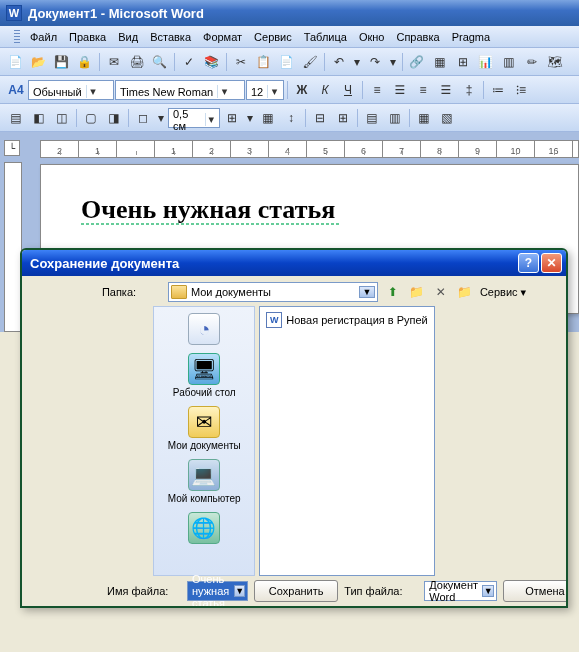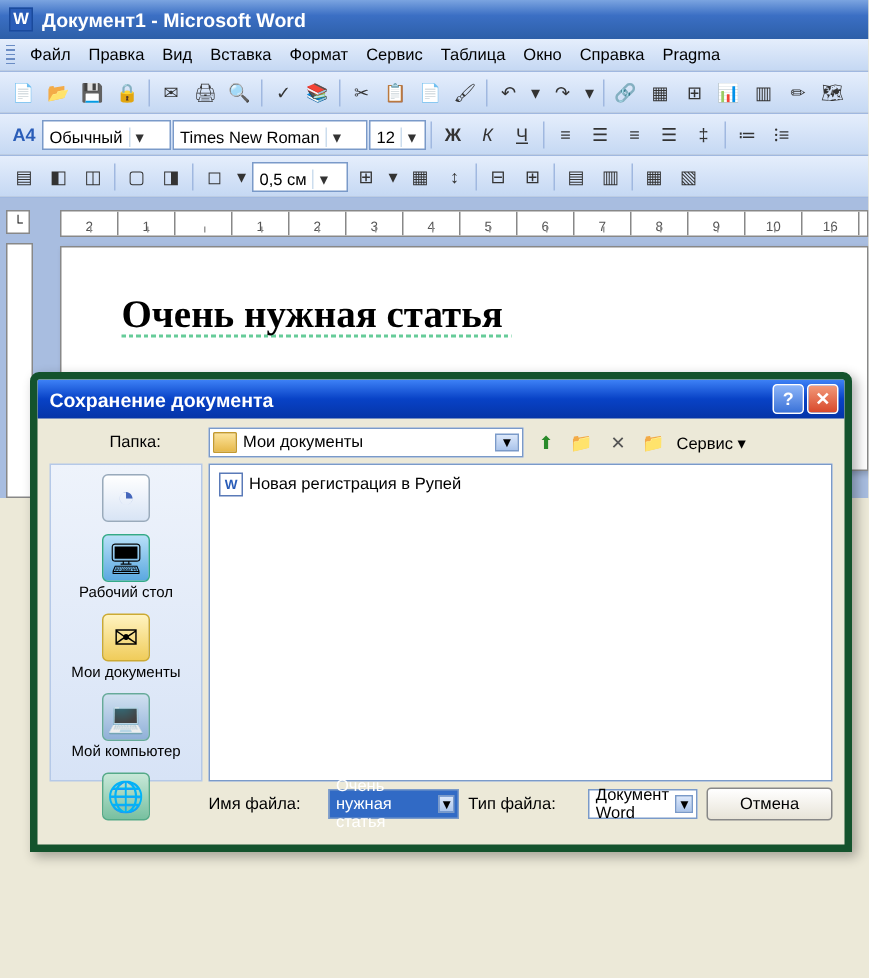--- a/index.html
+++ b/index.html
@@ -3,21 +3,21 @@
 <meta charset="utf-8">
 <style>
 * { box-sizing: border-box; margin: 0; padding: 0; }
 body { font-family: Tahoma, sans-serif; font-size: 11px; background: #ece9d8; width: 579px; height: 652px; overflow: hidden; position: relative; }
 
 
 .titlebar { background: linear-gradient(#7ba4e0,#3b6fc4 40%,#2d5fa8); height: 26px; display: flex; align-items: center; padding: 0 6px; color: #fff; font-weight: bold; font-size: 13px; }
 .titlebar .wicon { width: 16px; height: 16px; background: #2a5db8; border: 1px solid #1a4a9c; margin-right: 6px; display: inline-flex; align-items: center; justify-content: center; color: #fff; font-size: 11px; font-weight: bold; }
 
 
-.menubar { background: linear-gradient(#e5eefc,#c5d8f3); height: 22px; display: flex; align-items: center; padding: 0 4px; border-bottom: 1px solid #a0b8e0; }
+.menubar { background: linear-gradient(#e5eefc,#c5d8f3); height: 22px; display: flex; align-items: center; padding: 0 14px; border-bottom: 1px solid #a0b8e0; }
 .menubar .dots { width: 6px; height: 14px; background: repeating-linear-gradient(#6a8cc4 0 1px, transparent 1px 3px); margin-right: 4px; }
 .menubar .mi { padding: 2px 6px; color: #000; cursor: default; }
 
 
 .toolbar { background: linear-gradient(#e5eefc,#c5d8f3); height: 28px; display: flex; align-items: center; padding: 0 4px; border-bottom: 1px solid #a0b8e0; gap: 1px; }
 .tbtn { width: 22px; height: 22px; border: 1px solid transparent; display: inline-flex; align-items: center; justify-content: center; font-size: 12px; color: #333; cursor: default; border-radius: 2px; }
 .tsep { width: 1px; height: 18px; background: #a0b8e0; margin: 0 2px; }
 .tcombo { height: 20px; border: 1px solid #7a9ac9; background: #fff; display: inline-flex; align-items: center; padding: 4px 2px 0 4px; font-size: 11px; }
 .tcombo .dd { width: 14px; text-align: center; color: #333; border-left: 1px solid #cde; margin-left: 4px; }
 .tsmall { width: 12px; }
@@ -27,28 +27,28 @@
 .ruler-h { background: #fff; height: 18px; margin-left: 18px; border: 1px solid #888; position: relative; font-size: 9px; color: #555; overflow: hidden; }
 .ruler-h-inner { position: absolute; left: 0; top: 0; height: 100%; display: flex; }
 .rtick { width: 38px; border-right: 1px solid #888; display: flex; align-items: flex-end; justify-content: center; padding-bottom: 1px; position: relative; }
 .rtick::before { content: ""; position: absolute; left: 50%; top: 10px; width: 1px; height: 4px; background: #999; }
 .ruler-v { position: absolute; left: 4px; top: 30px; width: 18px; bottom: 0; background: #fff; border: 1px solid #888; }
 .page { background: #fff; margin: 6px 0 0 18px; height: 150px; border: 1px solid #888; padding: 30px 40px; box-shadow: 2px 2px 4px rgba(0,0,0,0.2); }
 .page-title { font-family: "Times New Roman", serif; font-size: 26px; font-weight: bold; }
 .page-title-underline { height: 2px; background: repeating-linear-gradient(90deg,#6c9,#6c9 3px,transparent 3px,transparent 5px); width: 260px; margin-top: -2px; }
 
 
-.dialog { position: absolute; left: 20px; top: 248px; width: 548px; height: 320px; border: 5px solid #14532d; background: #ece9d8; box-shadow: 3px 3px 8px rgba(0,0,0,0.3); border-radius: 6px 6px 0 0; overflow: hidden; }
+.dialog { position: absolute; left: 20px; top: 248px; width: 548px; height: 360px; border: 2px solid #14532d; background: #ece9d8; box-shadow: 3px 3px 8px rgba(0,0,0,0.3); border-radius: 6px 6px 0 0; overflow: hidden; }
 .dlg-title { background: linear-gradient(#3e82f7,#0842c6 50%,#0534a7); height: 26px; display: flex; align-items: center; padding: 0 4px 0 8px; color: #fff; font-weight: bold; font-size: 13px; }
 .dlg-title .spacer { flex: 1; }
 .dlg-title .tbtn2 { width: 21px; height: 20px; border: 1px solid #fff; border-radius: 3px; margin-left: 2px; display: inline-flex; align-items: center; justify-content: center; font-size: 12px; font-weight: bold; }
 .dlg-help { background: linear-gradient(#8db5f8,#3a72d8); color: #fff; }
 .dlg-close { background: linear-gradient(#f29a7a,#d8482b); color: #fff; }
 
-.dlg-body { padding: 6px 8px 16px 8px; display: flex; flex-direction: column; height: calc(100% - 26px); }
+.dlg-body { padding: 6px 8px 4px 8px; display: flex; flex-direction: column; height: calc(100% - 26px); align-items: center; }
 .dlg-row1 { display: flex; align-items: center; gap: 6px; margin-bottom: 4px; }
 .dlg-row1 .lbl { width: 100px; padding-left: 40px; }
 .folder-combo { flex: 0 0 210px; height: 20px; border: 1px solid #7a9ac9; background: #fff; display: flex; align-items: center; padding: 0 2px; }
 .folder-combo .ficon { width: 16px; height: 14px; background: linear-gradient(#fce39b,#e7b94a); border: 1px solid #c49a2e; border-radius: 1px; margin-right: 4px; }
 .folder-combo .dd { width: 16px; text-align: center; background: linear-gradient(#dce8fb,#aac4eb); border: 1px solid #7a9ac9; margin-left: auto; font-size: 9px; }
 .smicon { width: 18px; height: 18px; display: inline-flex; align-items: center; justify-content: center; font-size: 12px; }
 
 .dlg-main { display: flex; flex: 1; gap: 4px; min-height: 0; }
 .places { width: 102px; background: linear-gradient(#eef3fb,#d7e3f6); border: 1px solid #b5c9e8; display: flex; flex-direction: column; padding: 2px 0; }
 .place { display: flex; flex-direction: column; align-items: center; padding: 4px 2px; text-align: center; font-size: 10px; color: #000; gap: 2px; cursor: default; }
@@ -162,21 +162,21 @@
   <span class="dots"></span>
   <span class="tbtn">▤</span>
   <span class="tbtn">◧</span>
   <span class="tbtn">◫</span>
   <span class="tsep"></span>
   <span class="tbtn">▢</span>
   <span class="tbtn">◨</span>
   <span class="tsep"></span>
   <span class="tbtn">◻</span>
   <span class="tbtn tsmall">▾</span>
-  <span class="tcombo" style="width:64px">
+  <span class="tcombo" style="width:52px">
       <span>0,5 см</span>
       <span class="dd">▾</span>
     </span>
   <span class="tbtn">⊞</span>
   <span class="tbtn tsmall">▾</span>
   <span class="tbtn">▦</span>
   <span class="tbtn">↕</span>
   <span class="tsep"></span>
   <span class="tbtn">⊟</span>
   <span class="tbtn">⊞</span>
@@ -267,20 +267,21 @@
     </div>
     <div class="dlg-bottom">
       <div class="dlg-bottom-left"></div>
       <div class="dlg-bottom-right">
         <div class="brow">
           <span class="blbl">Имя файла:</span>
           <div class="bcombo sel">
             <span>Очень нужная статья</span>
             <span class="dd">▼</span>
           </div>
+          <button class="dbtn">Сохранить</button>
         </div>
         <div class="brow">
           <span class="blbl">Тип файла:</span>
           <div class="bcombo">
             <span>Документ Word</span>
             <span class="dd">▼</span>
           </div>
           <button class="dbtn">Отмена</button>
         </div>
       </div>

